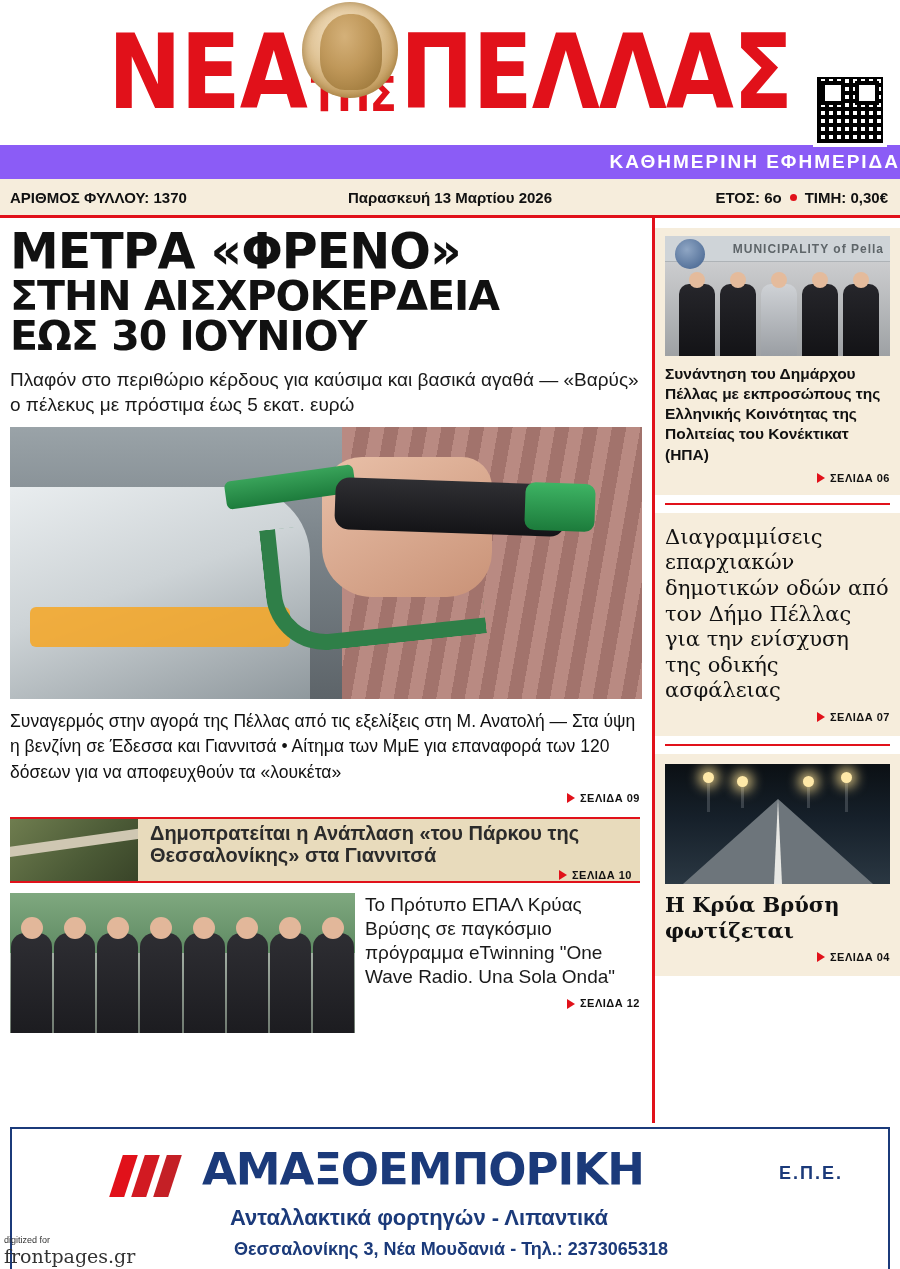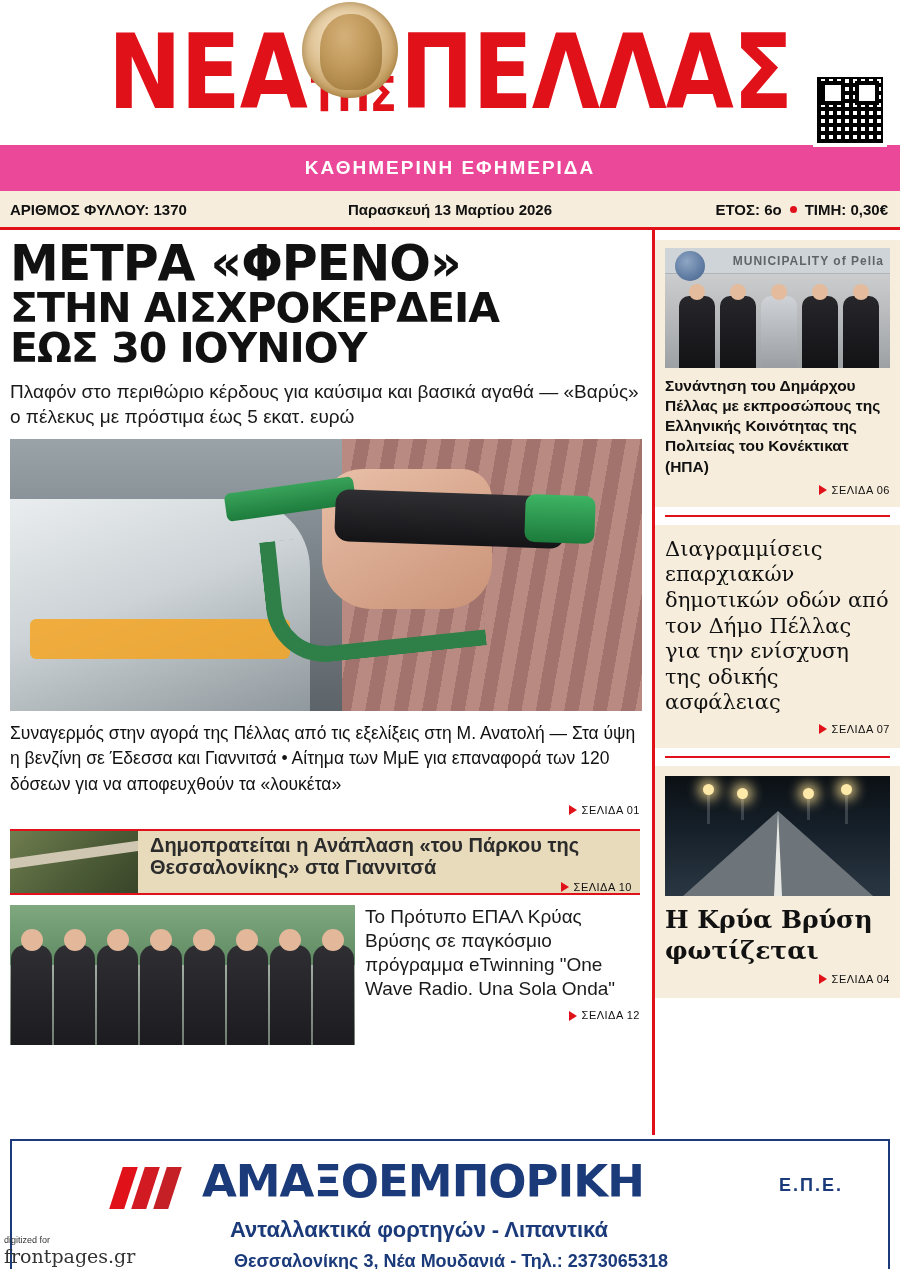--- a/index.html
+++ b/index.html
@@ -68,22 +68,22 @@
   }
   .qr:before{
     content:"";position:absolute;left:4px;top:4px;width:16px;height:16px;
     border:4px solid #000;background:#fff;
   }
   .qr:after{
     content:"";position:absolute;right:4px;top:4px;width:16px;height:16px;
     border:4px solid #000;background:#fff;
   }
   .redbar{
-    height:46px;background:#ec4899;
-    display:flex;align-items:center;justify-content:center;
+    height:34px;background:#8b5cf6;
+    display:flex;align-items:center;justify-content:flex-end;
   }
   .redbar span{
     color:#fff;font-weight:bold;font-size:19px;letter-spacing:2px;
   }
   .infobar{
     height:36px;
     background:#f6eddc;
     border-bottom:3px solid #e1111a;
     display:flex;align-items:center;
     font-size:15px;font-weight:bold;
@@ -175,21 +175,21 @@
   .photo-main .hand{
     position:absolute;right:150px;top:30px;width:170px;height:140px;
     background:linear-gradient(150deg,#e9c0a8,#c99277);
     border-radius:40px 30px 45px 50px;
   }
   .lead-text{
     font-size:17.5px;line-height:1.45;margin:0 0 4px 0;
   }
   .page-ref{
     display:inline-flex;align-items:center;gap:5px;
-    font-size:11px;font-weight:normal;color:#111;letter-spacing:.5px;
+    font-size:11px;font-weight:bold;color:#111;letter-spacing:.5px;
   }
   .page-ref .tri{
     width:0;height:0;border-left:8px solid #e1111a;
     border-top:5px solid transparent;border-bottom:5px solid transparent;
   }
   .ref-right{text-align:right;margin-top:2px;}
 
   .banner{
     margin-top:10px;
     height:62px;
@@ -272,21 +272,21 @@
   .side-photo .people .q.light{background:linear-gradient(180deg,#cfd2d6,#9a9ea3);}
   .side-title-bold{
     font-size:15.5px;font-weight:bold;line-height:1.3;margin-top:8px;
   }
   .side-title-serif{
     font-family:"DejaVu Serif", serif;
     font-size:21px;line-height:1.22;margin-top:2px;color:#111;
   }
   .side-title-serif-b{
     font-family:"DejaVu Serif", serif;
-    font-weight:bold;font-size:25px;line-height:1.25;margin-top:8px;color:#111;
+    font-weight:bold;font-size:21px;line-height:1.25;margin-top:8px;color:#111;
   }
   .side-ref{margin-top:4px;text-align:right;}
   .hr-red{border:0;border-top:2px solid #e1111a;margin:8px 0 8px 0;}
   .beige-box{background:#f6eddc;padding:8px;margin:0 -10px;}
   .road-photo{
     width:225px;height:120px;
     background:linear-gradient(180deg,#0b1014 0%,#16202a 45%,#2a3742 100%);
     position:relative;overflow:hidden;
   }
   .road-photo .road{
@@ -391,21 +391,21 @@
         <div class="body"></div>
         <div class="green-end"></div>
       </div>
       <div class="handle"></div>
     </div>
 
     <p class="lead-text">Συναγερμός στην αγορά της Πέλλας από τις εξελίξεις στη Μ. Ανατολή — Στα ύψη η βενζίνη σε Έδεσσα και Γιαννιτσά • Αίτημα των ΜμΕ για επαναφορά των 120 δόσεων για να αποφευχθούν τα «λουκέτα»</p>
     <div class="ref-right">
       <span class="page-ref">
         <span class="tri"></span>
-        <span>ΣΕΛΙΔΑ 01</span>
+        <span>ΣΕΛΙΔΑ 09</span>
       </span>
     </div>
 
     <div class="banner">
       <div class="thumb"></div>
       <div class="btxt">
         <div class="t">Δημοπρατείται η Ανάπλαση «του Πάρκου της Θεσσαλονίκης» στα Γιαννιτσά</div>
         <span class="page-ref bref">
           <span class="tri"></span>
           <span>ΣΕΛΙΔΑ 10</span>

